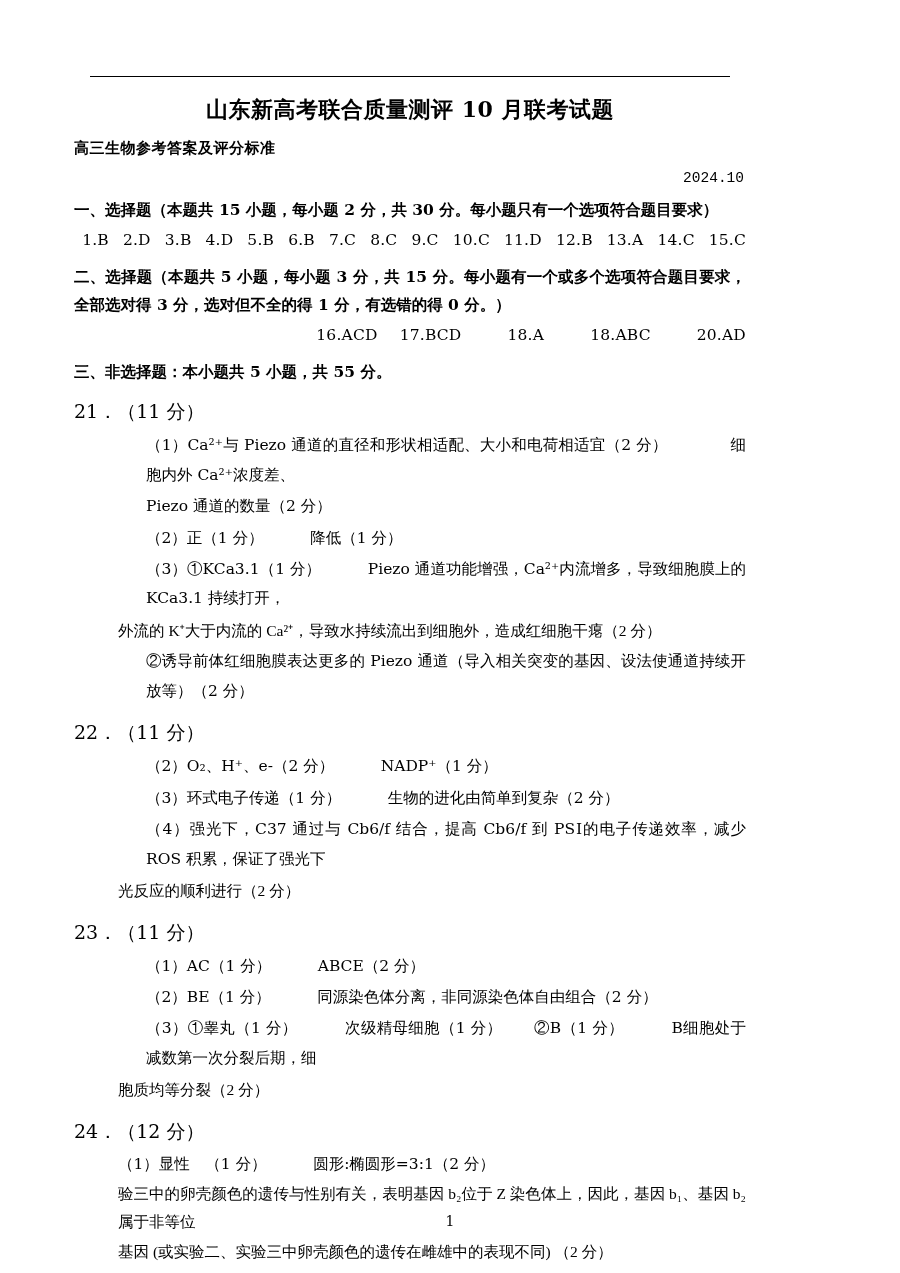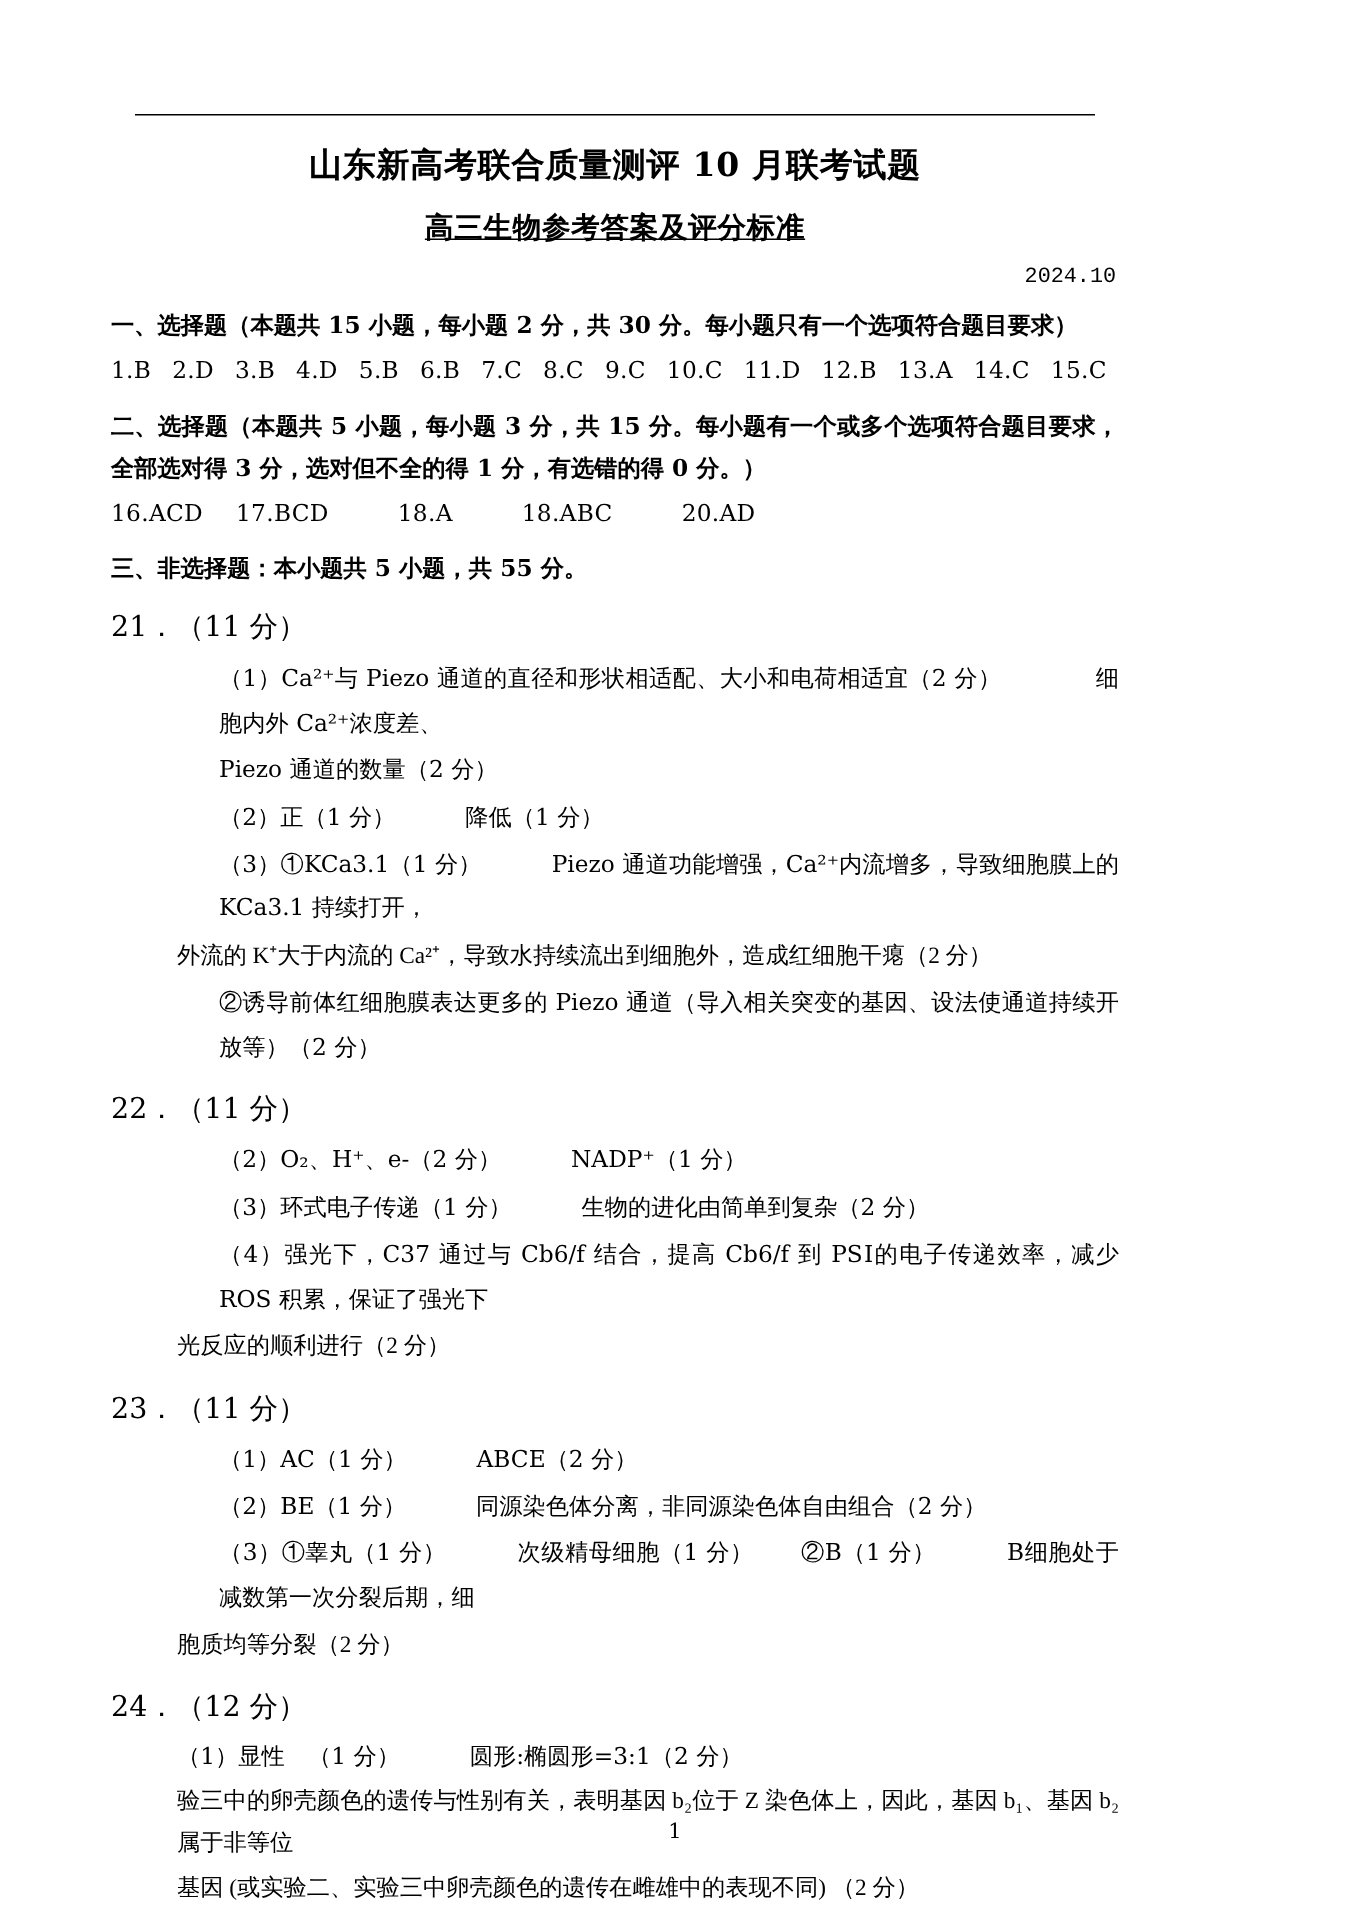--- a/index.html
+++ b/index.html
@@ -30,46 +30,45 @@
   }
   .title-main {
     text-align: center;
     font-size: 22px;
     font-weight: bold;
     letter-spacing: 0.5px;
     margin-top: 18px;
     font-family: "DejaVu Serif", "Liberation Serif", serif;
   }
   .title-sub {
-    text-align: center;
-    font-size: 19px;
+    font-size: 15px;
     font-weight: bold;
     letter-spacing: 0.5px;
     margin-top: 14px;
-    text-decoration: underline;
   }
   .date-line {
     text-align: right;
     font-size: 14.5px;
     margin-top: 12px;
     padding-right: 2px;
     font-family: Liberation Mono, monospace;
   }
   .sec-head {
     font-size: 15.5px;
     font-weight: bold;
     margin-top: 10px;
     line-height: 1.75;
     text-align: justify;
   }
   .answers-line {
     font-size: 15.5px;
     margin-top: 4px;
     line-height: 1.7;
     letter-spacing: 0.2px;
+    text-align: right;
   }
   .answers-line .gap {
     display: inline-block;
     width: 14px;
   }
   .blk {
     font-size: 15.5px;
     line-height: 1.9;
     margin-top: 2px;
     text-align: justify;

